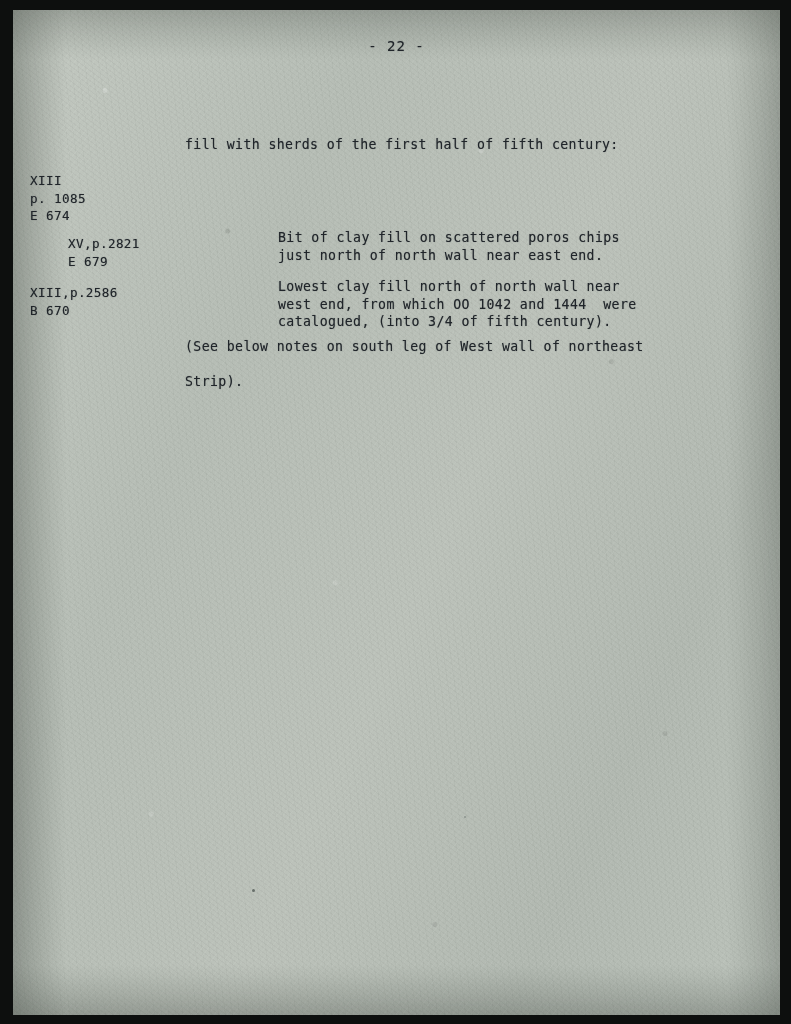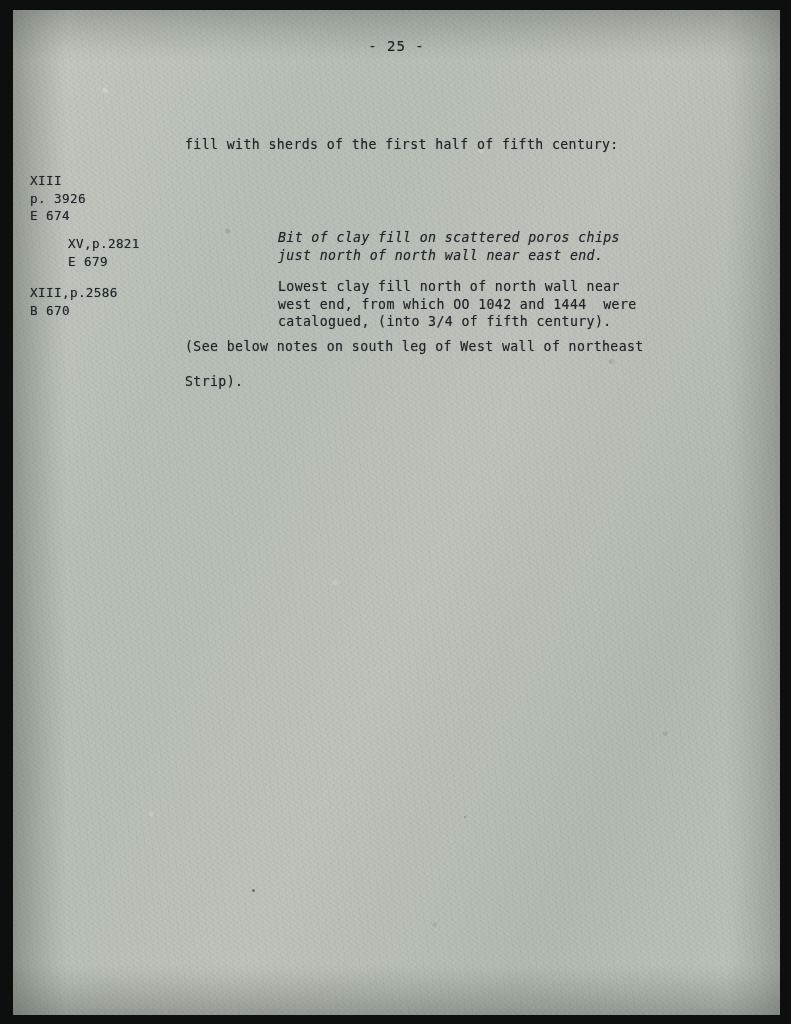--- a/index.html
+++ b/index.html
@@ -101,21 +101,21 @@
   #margin-ref-1 { top: 162px; }
   #margin-ref-2 { top: 225px; margin-left: 38px; }
   #margin-ref-3 { top: 274px; }
 
   .note-block {
     left: 265px;
     font-size: 13.2px;
     line-height: 17.5px;
   }
   #note-block-1 { top: 159px; }
-  #note-block-2 { top: 219px; font-style: italic; }
+  #note-block-2 { top: 219px; }
   #note-block-3 { top: 268px; }
 
   #closing-line-1 { left: 172px; top: 327px; }
   #closing-line-2 { left: 172px; top: 362px; }
 
   
   .speck {
     position: absolute;
     background: #4c5450;
     border-radius: 50%;
@@ -124,27 +124,27 @@
   }
   #speck-a { left: 239px; top: 879px; width: 3px; height: 3px; }
   #speck-b { left: 451px; top: 806px; width: 2px; height: 2px; opacity: 0.4; }
 </style>
 </head>
 <body>
 
 <div id="page-wrap">
   <div id="sheet">
 
-    <div class="typed" id="page-number">- 25 -</div>
+    <div class="typed" id="page-number">- 22 -</div>
 
 
     <div class="typed body-line" id="intro-line-2">fill with sherds of the first half of fifth century:</div>
 
     <div class="typed margin-ref" id="margin-ref-1">XIII
-p. 3926
+p. 1085
 E 674</div>
 
     <div class="typed margin-ref" id="margin-ref-2">XV,p.2821
 E 679</div>
 
     <div class="typed margin-ref" id="margin-ref-3">XIII,p.2586
 B 670</div>
 
 
     <div class="typed note-block" id="note-block-2">Bit of clay fill on scattered poros chips

